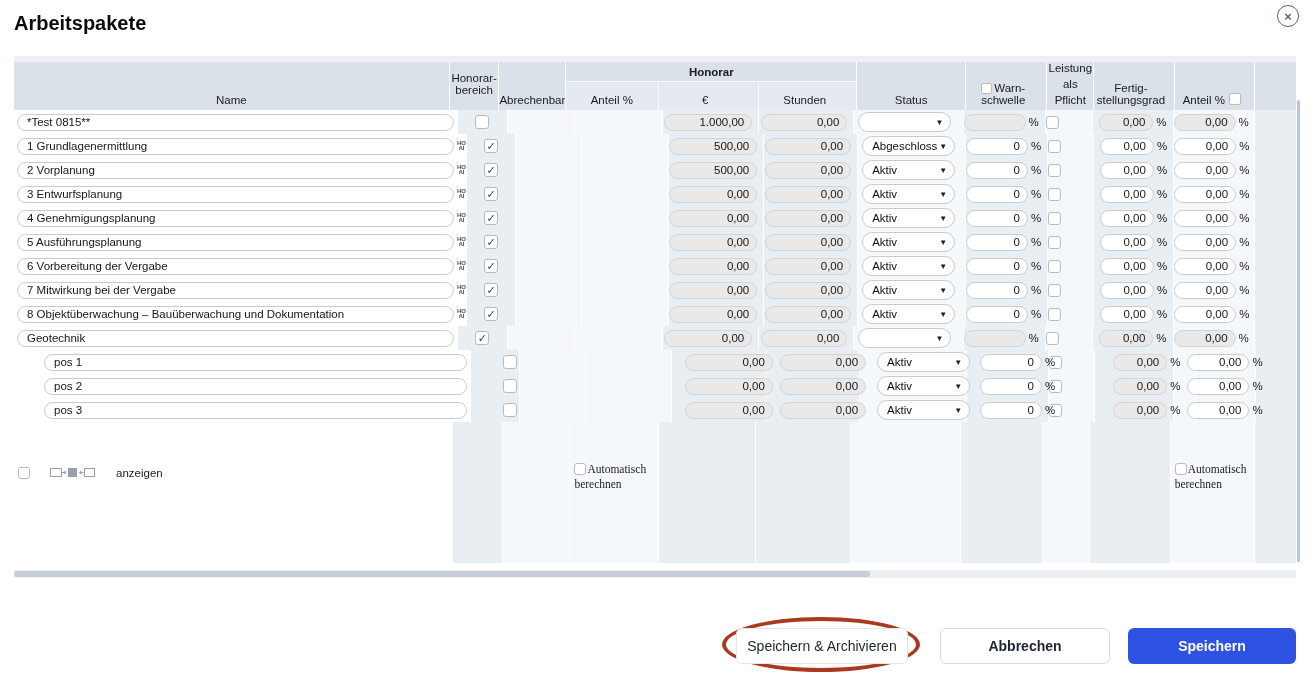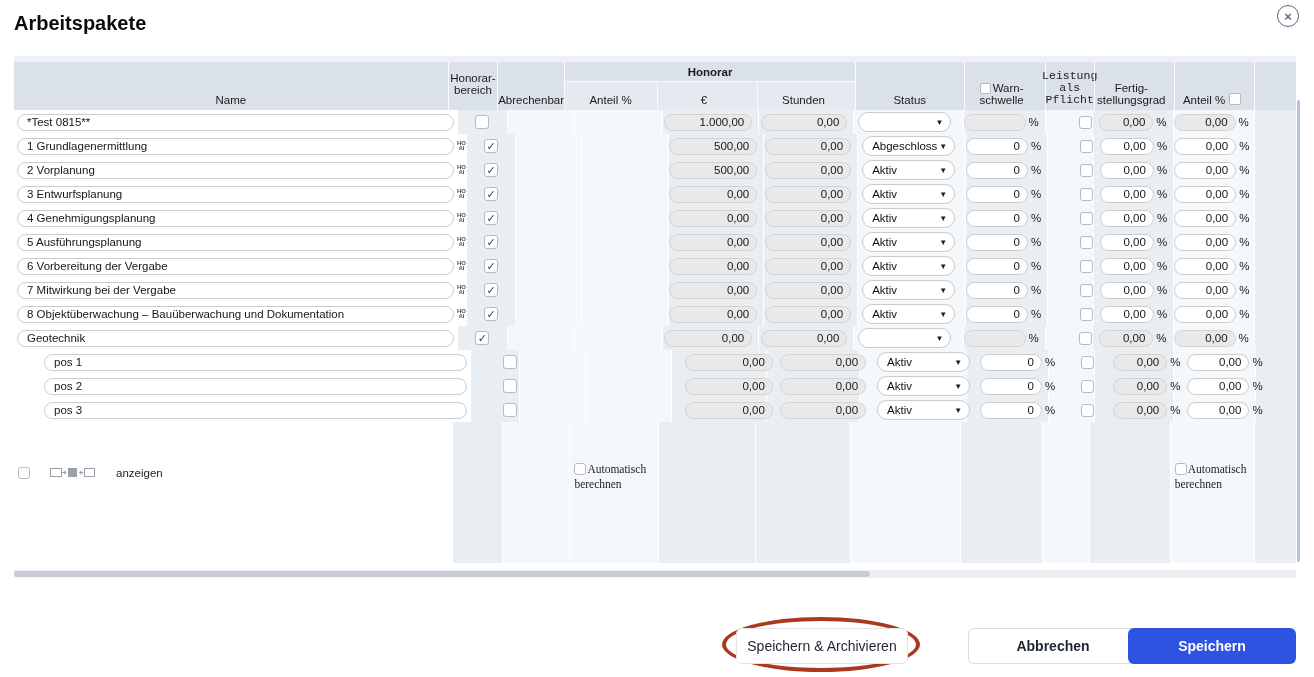--- a/index.html
+++ b/index.html
@@ -52,21 +52,21 @@
   .fert-pill { width:54px; } .col-fert { justify-content:flex-end; padding-right:6px; }
   .anteil2-pill { width:62px; } .col-anteil2 { justify-content:flex-end; padding-right:5px; }
   .pct { font-size:11.5px; color:#1b1b1b; margin-left:3px; }
 
   .hoai { font-size:6px; line-height:5px; color:#4c4c4c; font-weight:700; margin-left:3px; display:flex; flex-direction:column; align-items:center; }
 
   .cb { width:14px; height:14px; border:1px solid #b7bbc0; border-radius:3px; background:#fff; display:inline-flex; align-items:center; justify-content:center; flex:none; }
   .cb.checked::after { content:"✓"; font-size:11px; color:#3a3a3a; line-height:1; }
   .cb.small { width:12px; height:12px; }
   .col-hb { justify-content:center; }
-  .col-leist { justify-content:flex-end;font-family:Liberation Mono, monospace; }
+  .col-leist { justify-content:space-between; }
 
   .dd { width:93px; height:20px; margin-left:4px; border:1px solid #c9cbcd; border-radius:10px; background:#fff; display:flex; align-items:center; font-size:11.5px; color:#111; overflow:hidden; }
   .dd-label { flex:1; padding-left:9px; white-space:nowrap; overflow:hidden; }
   .dd-arrow { font-size:8px; color:#1b1b1b; padding:0 7px 0 2px; }
   .col-status { }
 
   .tr.indent .name-pill { margin-left:30px; width:424px; }
   .tr.indent .col-hb .cb { transform:translateX(15px); }
   .tr.indent .col-euro .pill, .tr.indent .col-stunden .pill, .tr.indent .dd,
   .tr.indent .col-warn .pill, .tr.indent .col-warn .pct,
@@ -80,21 +80,21 @@
   .auto-wrap { margin:40px 0 0 4px; width:84px; font-size:11.5px; color:#1b1b1b; line-height:15px;font-family:Liberation Serif, serif; }
   .auto-wrap .cb { vertical-align:-2px; margin-right:1px; }
 
   .hscroll { position:absolute; left:0; bottom:0; width:1282px; height:8px; background:#eceef1; }
   .hscroll-thumb { position:absolute; left:0; top:1px; width:856px; height:6px; background:#c8ccd4; border-radius:3px; }
   .vscroll-thumb { position:absolute; left:1297px; top:100px; width:3px; height:462px; background:#b7c4dd; border-radius:2px; }
 
   
   .btn { position:absolute; top:628px; height:36px; border-radius:6px; display:flex; align-items:center; justify-content:center; font-size:14px; font-weight:600; cursor:pointer; }
   .btn-save-archive { left:736px; width:172px; background:#fff; color:#1d2433; border:1px solid #e3e5e9; font-weight:400; }
-  .btn-cancel { left:968px; width:170px; background:#fff; color:#1d2433; border:1px solid #d9dce2; }
+  .btn-cancel { left:940px; width:170px; background:#fff; color:#1d2433; border:1px solid #d9dce2; }
   .btn-save { left:1128px; width:168px; background:#2e52e2; color:#fff; border:none; }
   .red-ellipse { position:absolute; left:722px; top:617px; width:198px; height:55px; border:4px solid #a93a20; border-radius:50%; pointer-events:none; }
 
   .hdr-cb { width:11px; height:11px; border:1px solid #b7bbc0; border-radius:2px; background:#fff; display:inline-block; vertical-align:-2px; margin-right:2px; }
   .hdr-cb2 { margin:0 0 1px 4px; }
   .anteil2-hdr-row { display:flex; align-items:flex-end; }
 </style>
 </head>
 <body>
 

